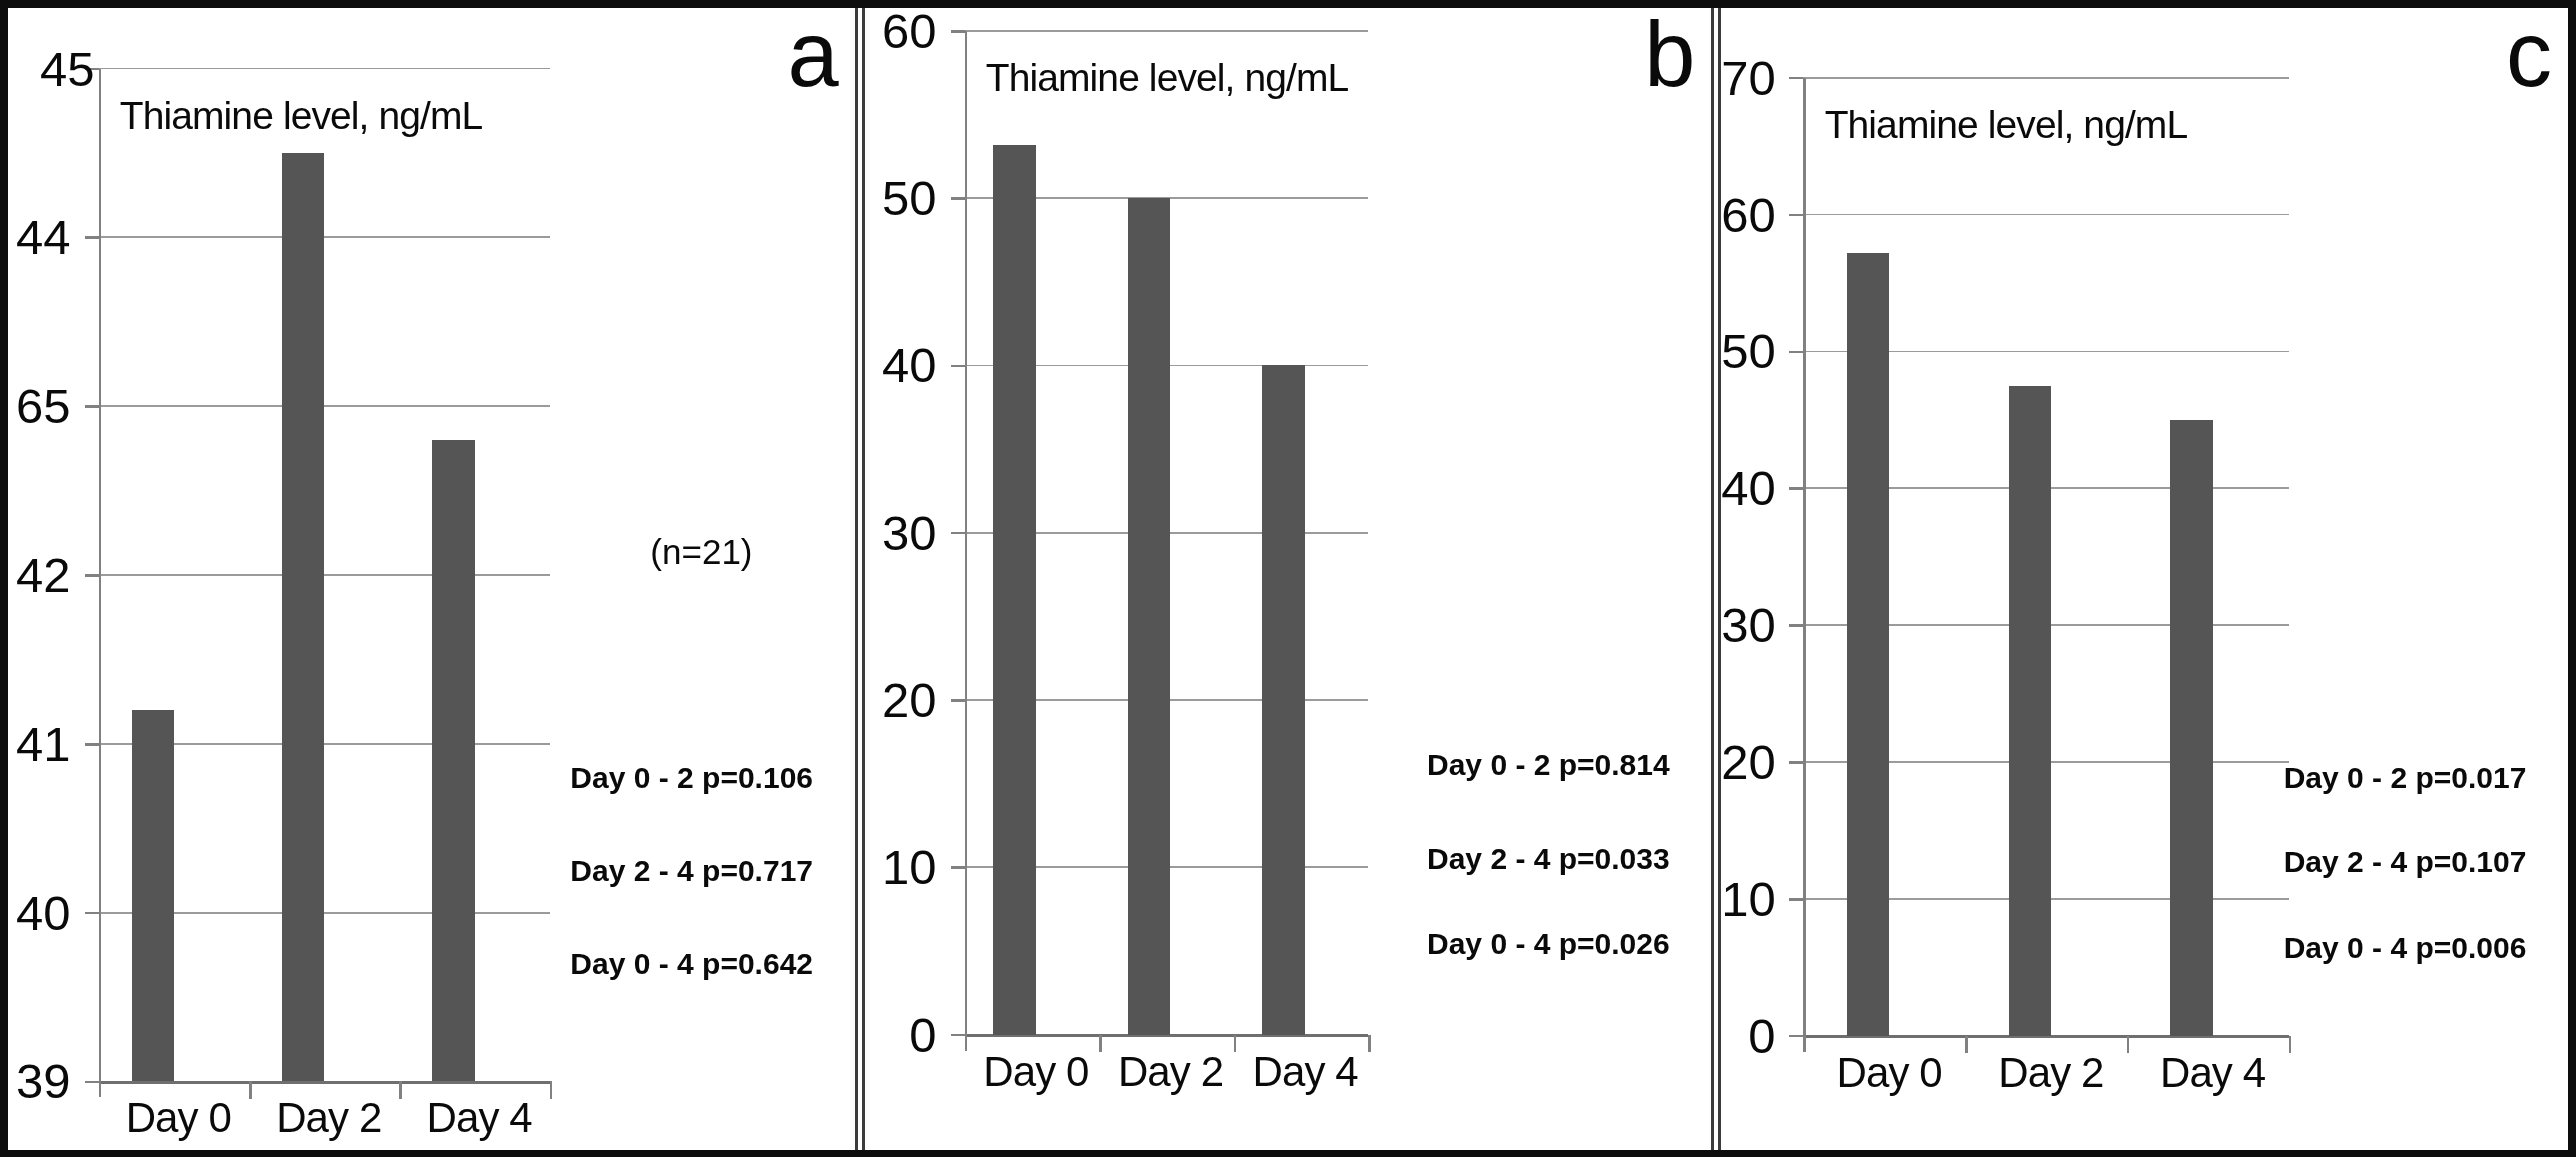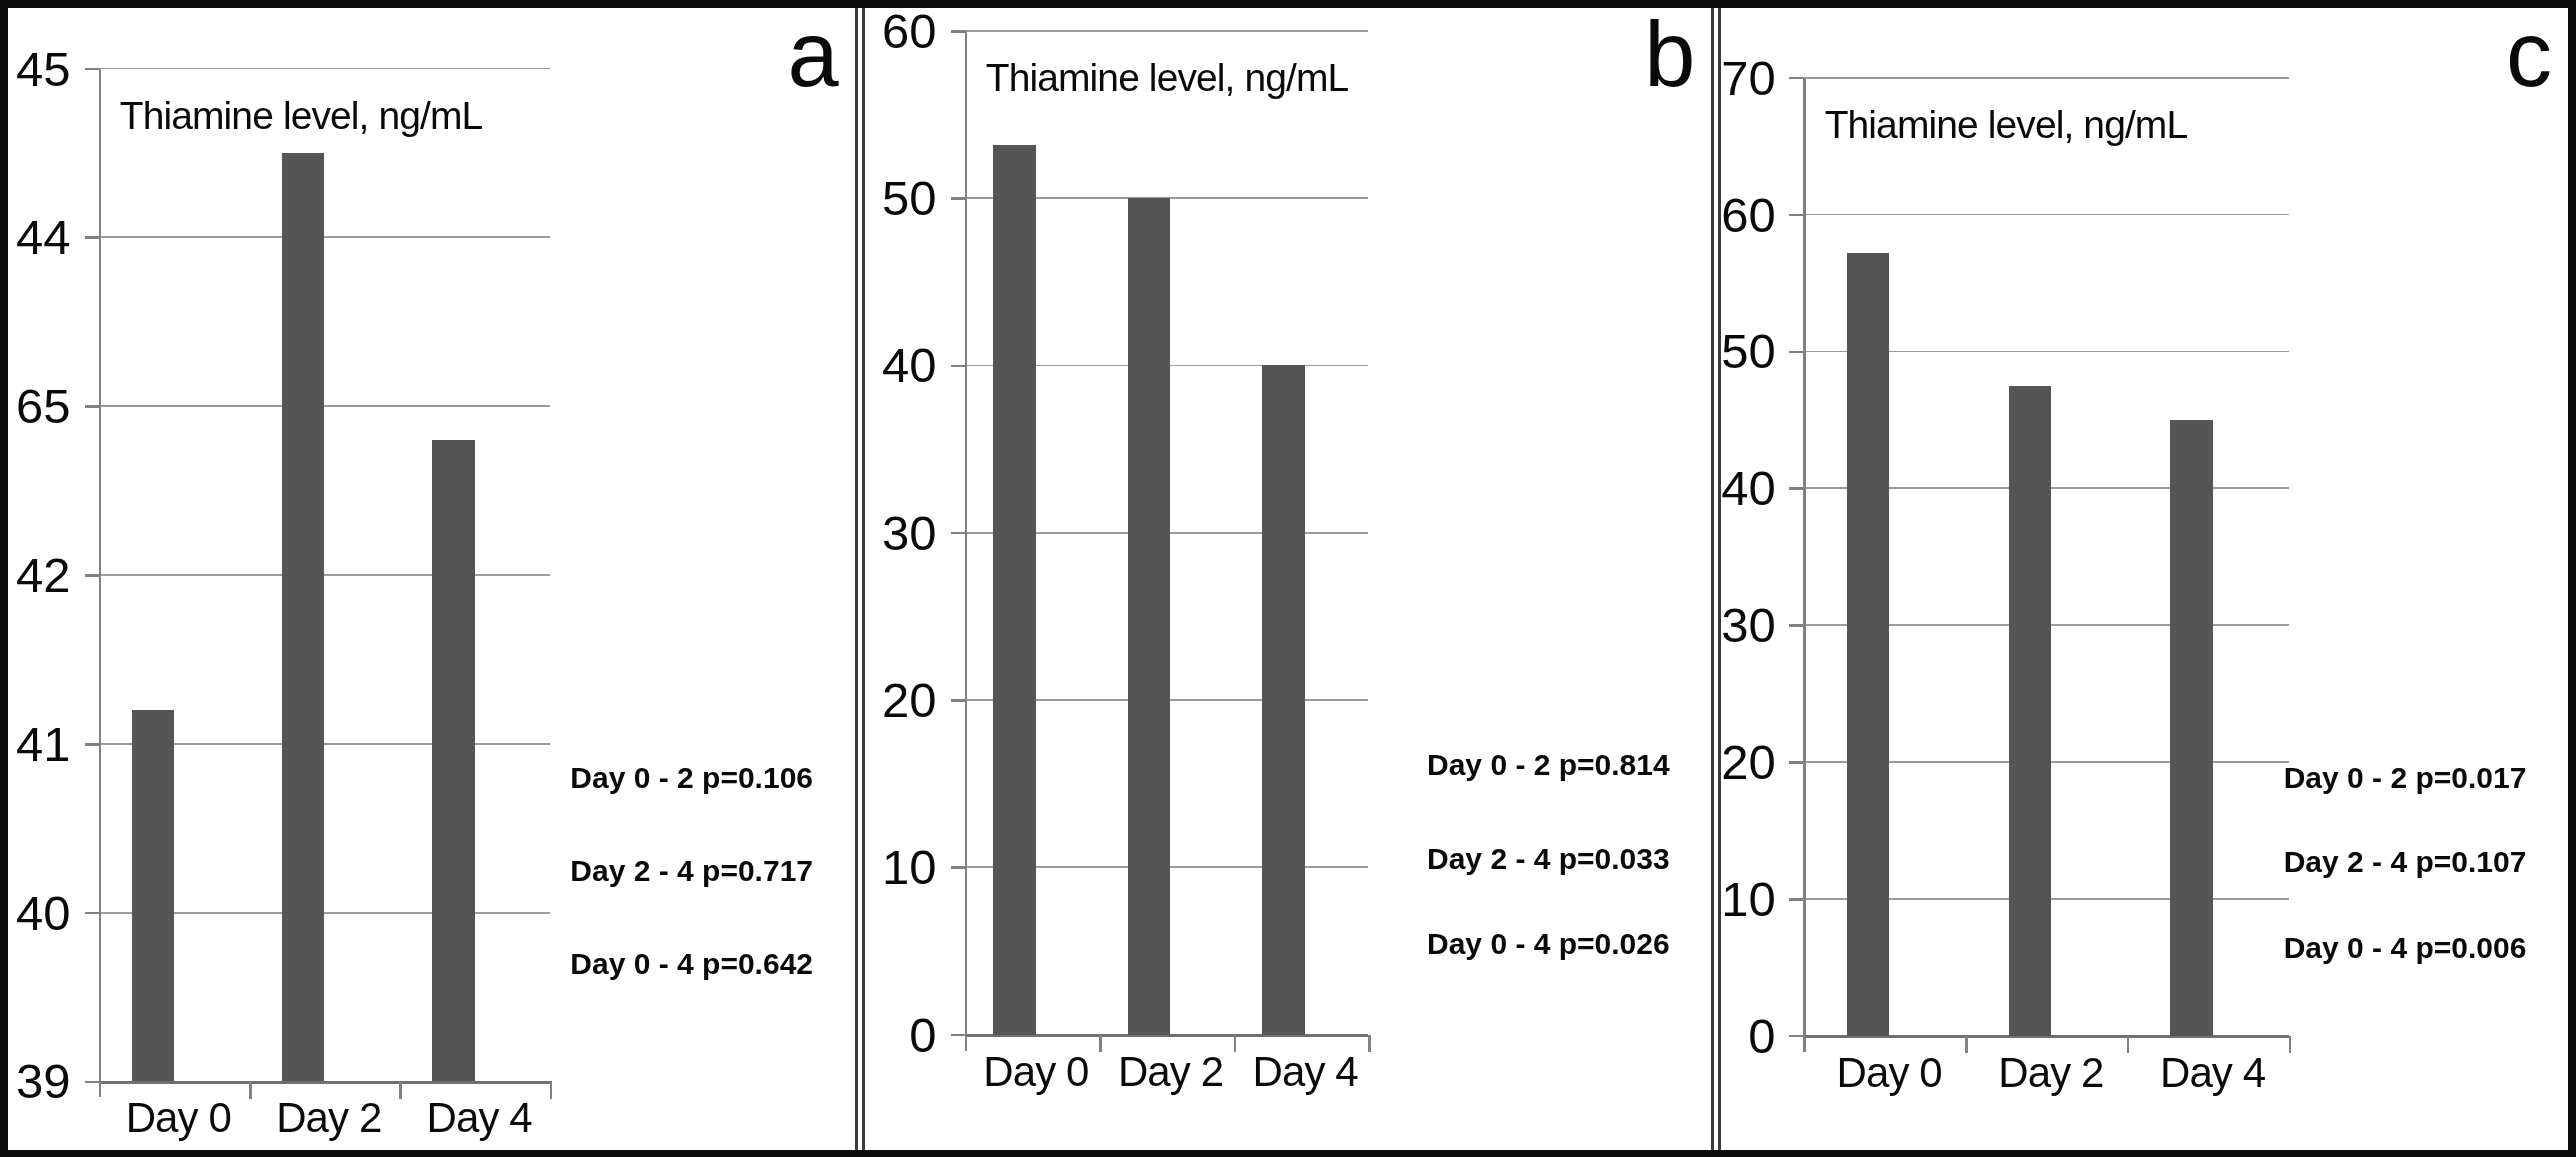--- a/index.html
+++ b/index.html
@@ -67,34 +67,35 @@
       <div class="ytickmark" style="left: calc(10.7% - 14px); width: 14px; top: calc(49.65% - 0.9px);"></div>
       <div class="ytick-label" style="left: 0px; width: calc(10.7% - 28px); top: 49.65%;">42</div>
       <div class="gridline" style="left: 10.7%; width: 53.3%; top: calc(34.8667% - 0.9px);"></div>
       <div class="ytickmark" style="left: calc(10.7% - 14px); width: 14px; top: calc(34.8667% - 0.9px);"></div>
       <div class="ytick-label" style="left: 0px; width: calc(10.7% - 28px); top: 34.8667%;">65</div>
       <div class="gridline" style="left: 10.7%; width: 53.3%; top: calc(20.0833% - 0.9px);"></div>
       <div class="ytickmark" style="left: calc(10.7% - 14px); width: 14px; top: calc(20.0833% - 0.9px);"></div>
       <div class="ytick-label" style="left: 0px; width: calc(10.7% - 28px); top: 20.0833%;">44</div>
       <div class="gridline" style="left: 10.7%; width: 53.3%; top: calc(5.3% - 0.9px);"></div>
       <div class="ytickmark" style="left: calc(10.7% - 14px); width: 14px; top: calc(5.3% - 0.9px);"></div>
-      <div class="ytick-label" style="left: 0px; width: calc(10.7% - 28px); top: 5.3%;">45</div>
+      <div class="ytick-label" style="left: 0px; width: calc(10.7% - 28px); top: 5.3%; padding-left: 24px;">45</div>
       <div class="yaxis" style="left: 10.7%; top: 5.3%; height: 90.1%;"></div>
       <div class="bar" style="left: 14.596%; width: 5%; top: 61.4767%; height: 32.5233%; background: rgb(85, 85, 85);"></div>
       <div class="xtick-label" style="left: 11.233%; width: 17.7667%; top: 95.4%;">Day 0</div>
       <div class="xtickmark" style="left: 28.4667%; top: 94%; height: 1.5%;"></div>
       <div class="bar" style="left: 32.3627%; width: 5%; top: 12.6917%; height: 81.3083%; background: rgb(85, 85, 85);"></div>
       <div class="xtick-label" style="left: 28.9997%; width: 17.7667%; top: 95.4%;">Day 2</div>
       <div class="xtickmark" style="left: 46.2333%; top: 94%; height: 1.5%;"></div>
       <div class="bar" style="left: 50.1293%; width: 5%; top: 37.8233%; height: 56.1767%; background: rgb(85, 85, 85);"></div>
       <div class="xtick-label" style="left: 46.7663%; width: 17.7667%; top: 95.4%;">Day 4</div>
       <div class="xtickmark" style="left: 64%; top: 94%; height: 1.5%;"></div>
       <div class="chart-title" style="left: 13.2%; top: 7.7%;">Thiamine level, ng/mL</div>
       <div class="panel-letter">a</div>
       <div class="legend" style="left: 71.5%; top: 45.2%;">
+        <div class="legend-rest">(n=21)</div>
       </div>
       <div class="pline" style="left: 63.5%; width: 34.5%; top: 65.9%;">Day 0 - 2 p=0.106</div>
       <div class="pline" style="left: 63.5%; width: 34.5%; top: 74.1%;">Day 2 - 4 p=0.717</div>
       <div class="pline" style="left: 63.5%; width: 34.5%; top: 82.2%;">Day 0 - 4 p=0.642</div>
     </div>
     <div class="panel">
       <div class="baseline" style="left: 11.8%; width: 47.7%; top: calc(89.9% - 0.9px);"></div>
       <div class="ytickmark" style="left: calc(11.8% - 14px); width: 14px; top: calc(89.9% - 0.9px);"></div>
       <div class="ytick-label" style="left: 0px; width: calc(11.8% - 28px); top: 89.9%;">0</div>
       <div class="gridline" style="left: 11.8%; width: 47.7%; top: calc(75.25% - 0.9px);"></div>

